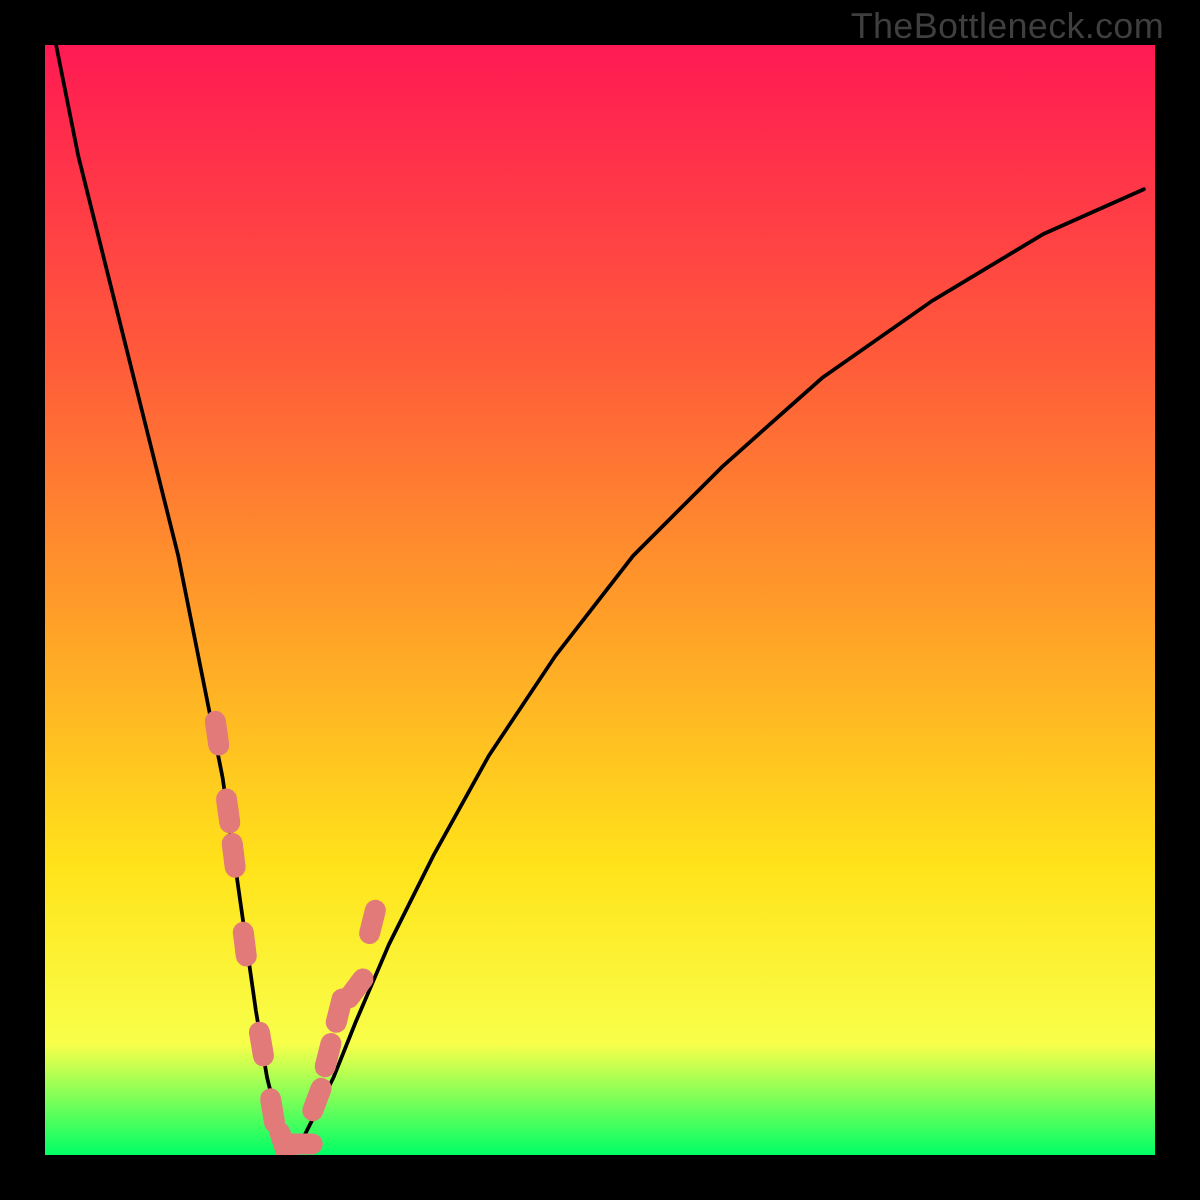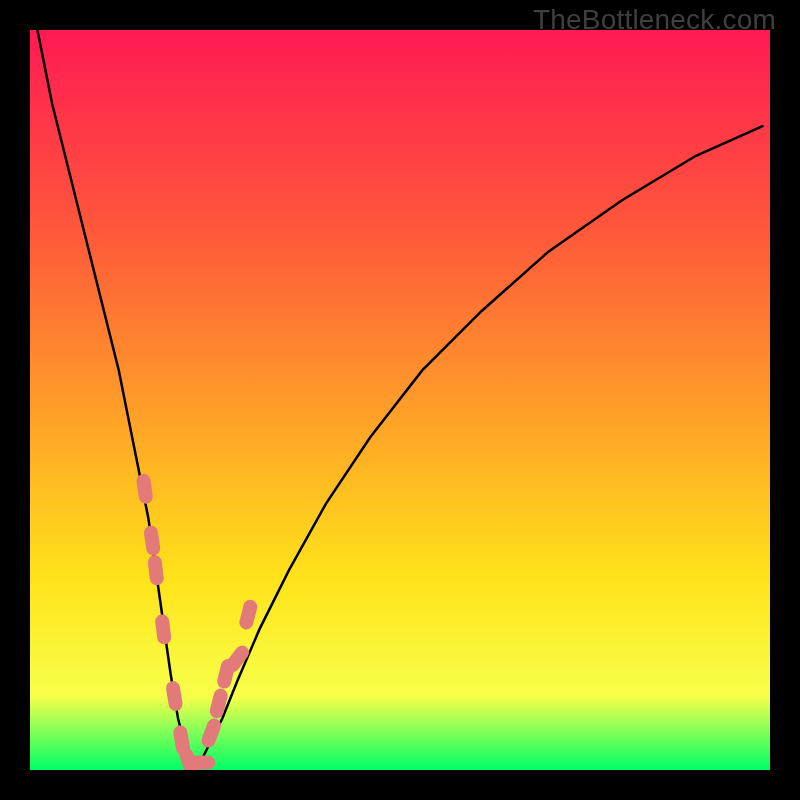--- a/index.html
+++ b/index.html
@@ -23,21 +23,21 @@
     left: 30px;
     width: 740px;
     height: 740px;
     overflow: hidden;
   }
   .watermark {
     position: absolute;
     top: 4px;
     right: 24px;
     color: #3f3f3f;
-    font-size: 28px;
+    font-size: 24px;
     font-weight: 500;
     letter-spacing: 0.2px;
     z-index: 10;
   }
   svg { display: block; }
 </style>
 </head>
 <body>
 
 <div class="frame">

